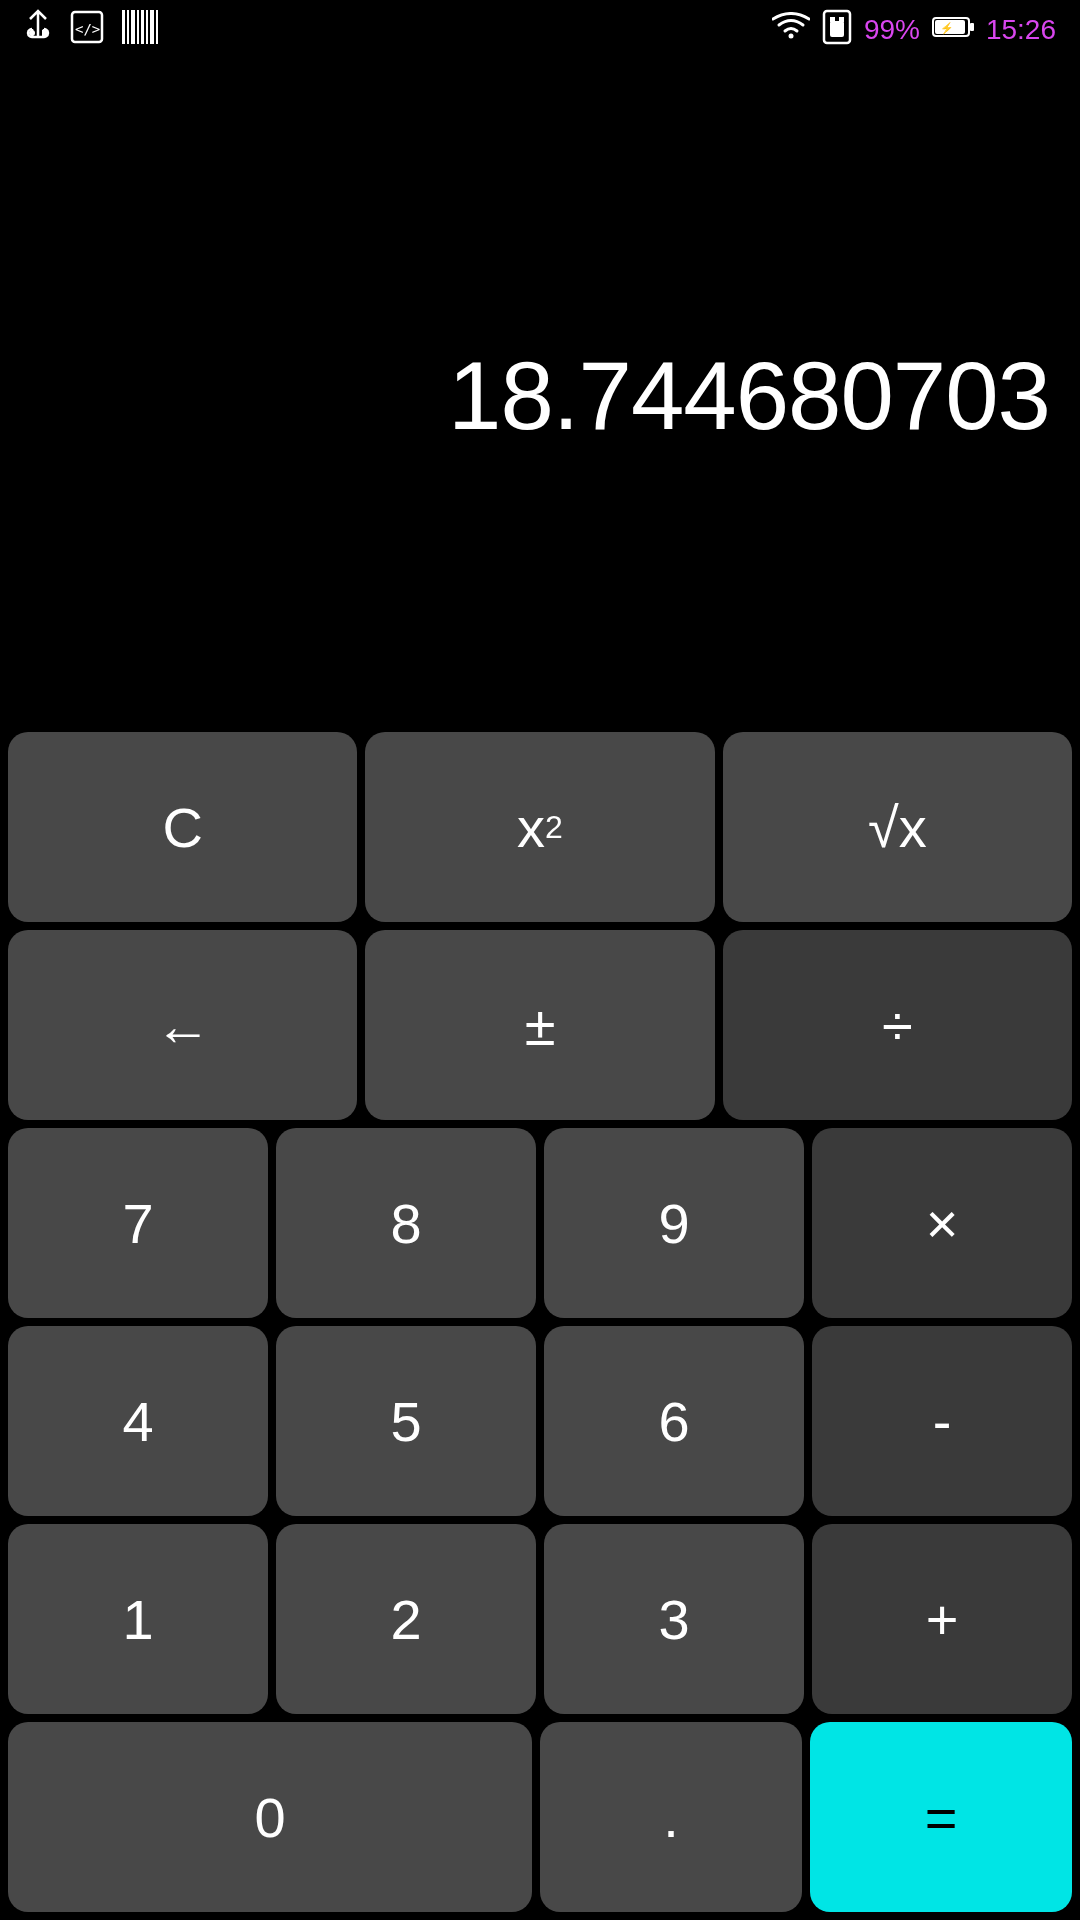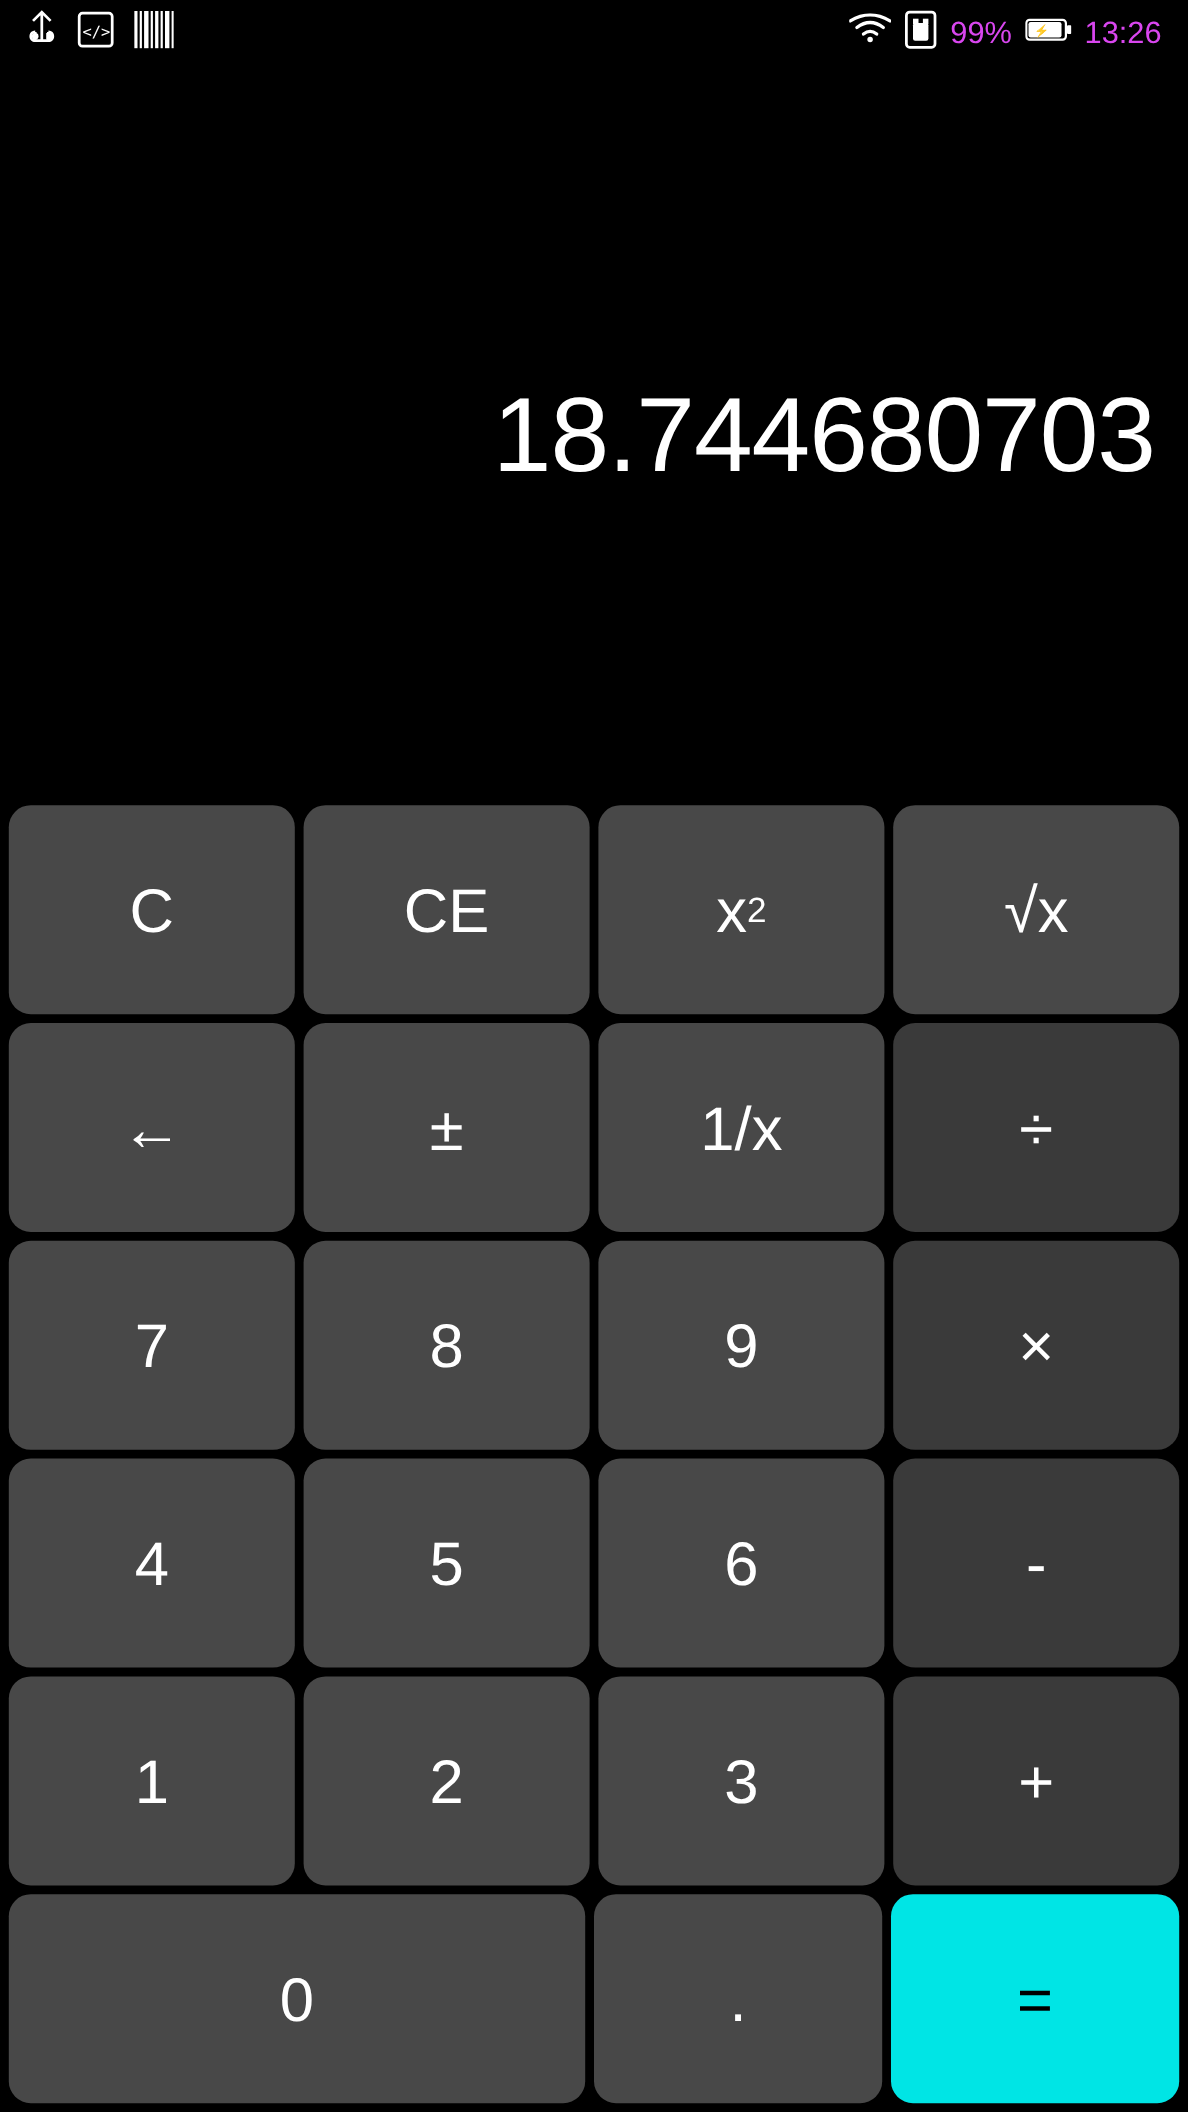--- a/index.html
+++ b/index.html
@@ -175,41 +175,39 @@
     <span class="status-text">99%</span>
 
     <span class="status-icon">
       <svg width="42" height="24" viewBox="0 0 42 24" fill="none">
         <rect x="1" y="3" width="36" height="18" rx="3" stroke="white" stroke-width="2"></rect>
         <rect x="38" y="8" width="4" height="8" rx="1" fill="white"></rect>
         <rect x="3" y="5" width="30" height="14" rx="2" fill="white"></rect>
         <text x="8" y="17" font-size="11" fill="#000" font-family="sans-serif" font-weight="bold">⚡</text>
       </svg>
     </span>
-    <span class="status-text">13:26</span>
+    <span class="status-text">15:26</span>
   </div>
 </div>
 
 <div id="display">
   <span id="display-value">18.744680703</span>
 </div>
 
 <div id="calculator">
 
   <div class="btn-row">
     <button class="btn">C</button>
-    <button class="btn">CE</button>
     <button class="btn">x<sup>2</sup></button>
     <button class="btn">√x</button>
   </div>
 
   <div class="btn-row">
     <button class="btn">←</button>
     <button class="btn">±</button>
-    <button class="btn">1/x</button>
     <button class="btn btn-dark">÷</button>
   </div>
 
   <div class="btn-row">
     <button class="btn">7</button>
     <button class="btn">8</button>
     <button class="btn">9</button>
     <button class="btn btn-dark">×</button>
   </div>
 

